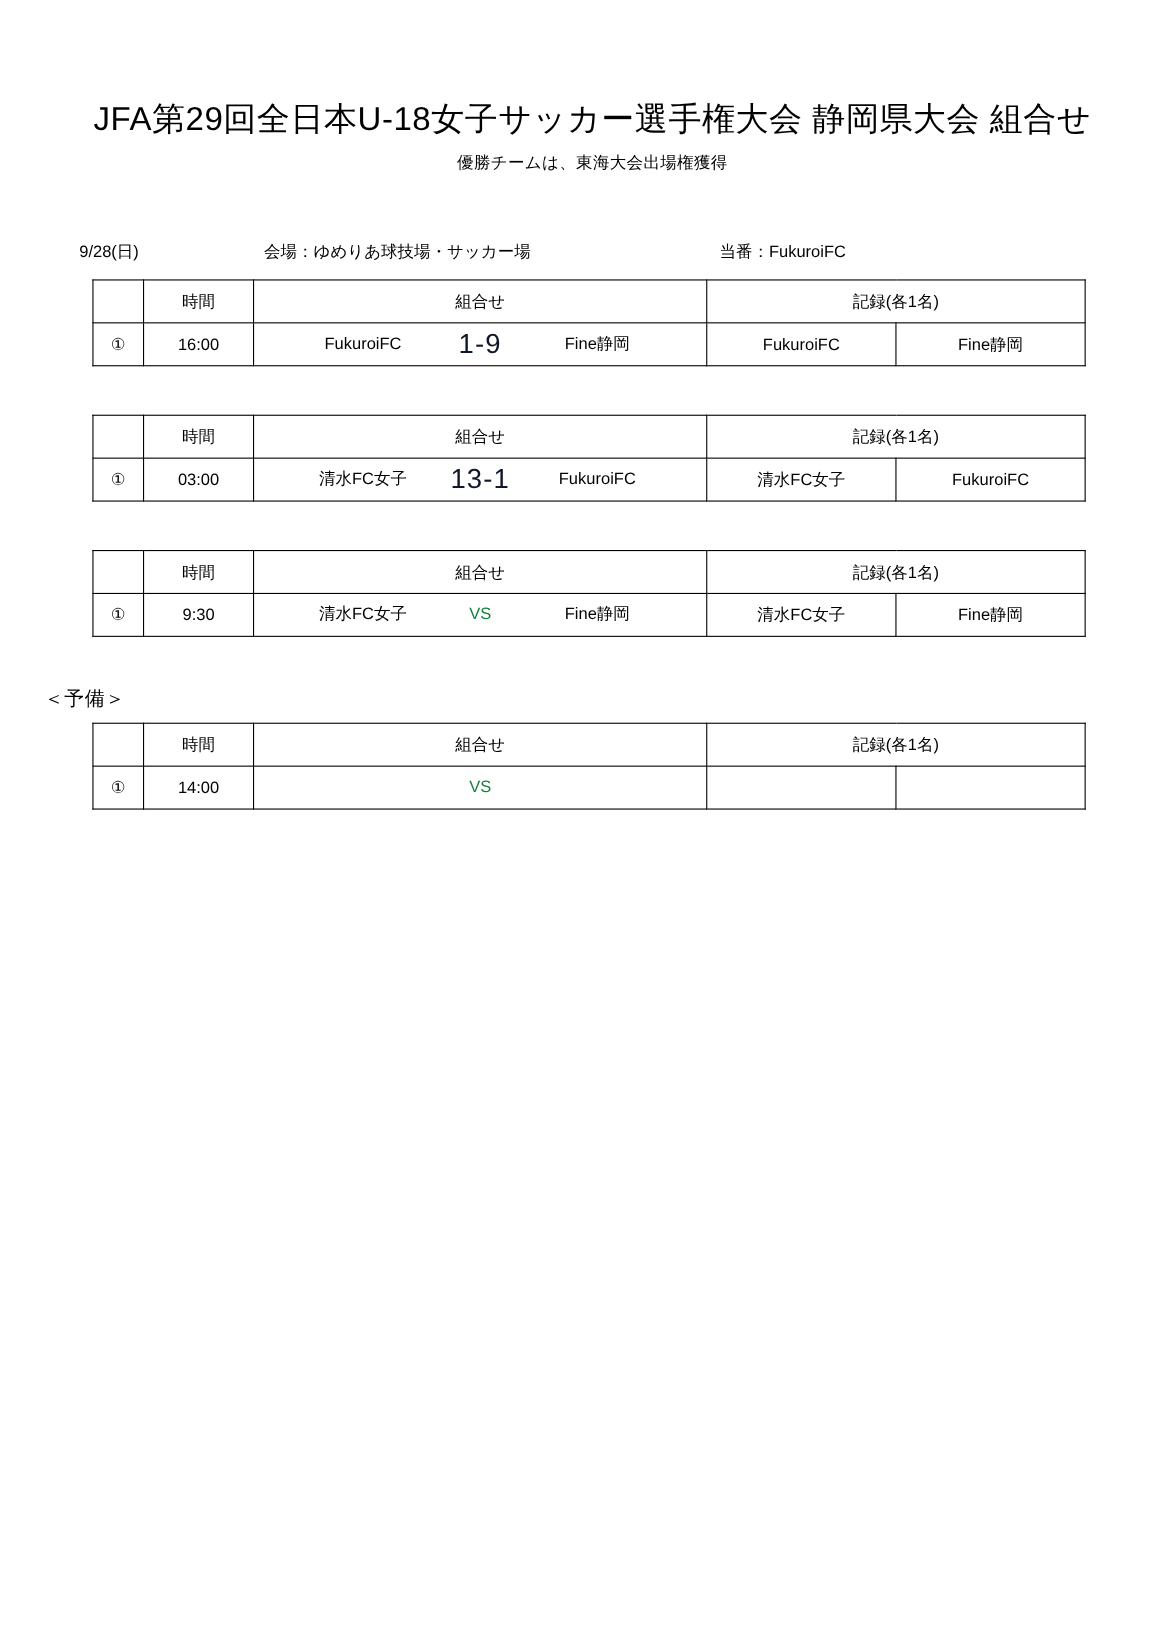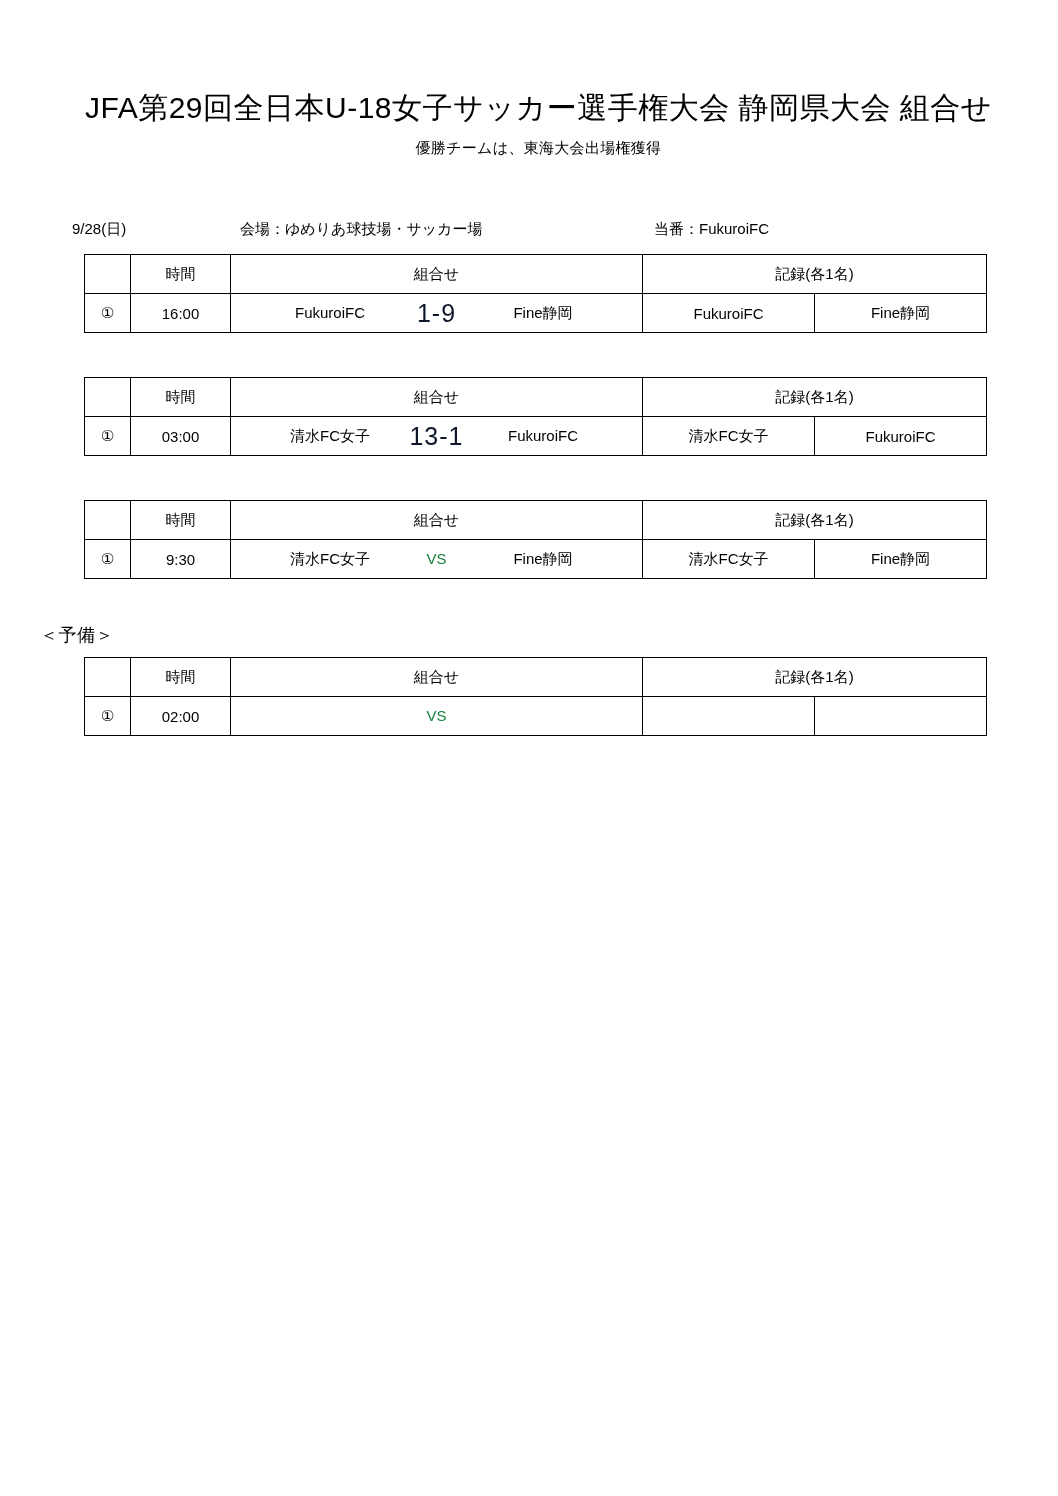--- a/index.html
+++ b/index.html
@@ -286,21 +286,21 @@
           <tr>
             <th></th>
             <th>時間</th>
             <th>組合せ</th>
             <th colspan="2">記録(各1名)</th>
           </tr>
         </thead>
         <tbody>
           <tr>
             <td>①</td>
-            <td>02:00</td>
+            <td>14:00</td>
             <td>
               <div class="match-cell">
                 <span class="mc-home"></span>
                 <span class="mc-score vs">VS</span>
                 <span class="mc-away"></span>
               </div>
             </td>
             <td></td>
             <td></td>
           </tr>

